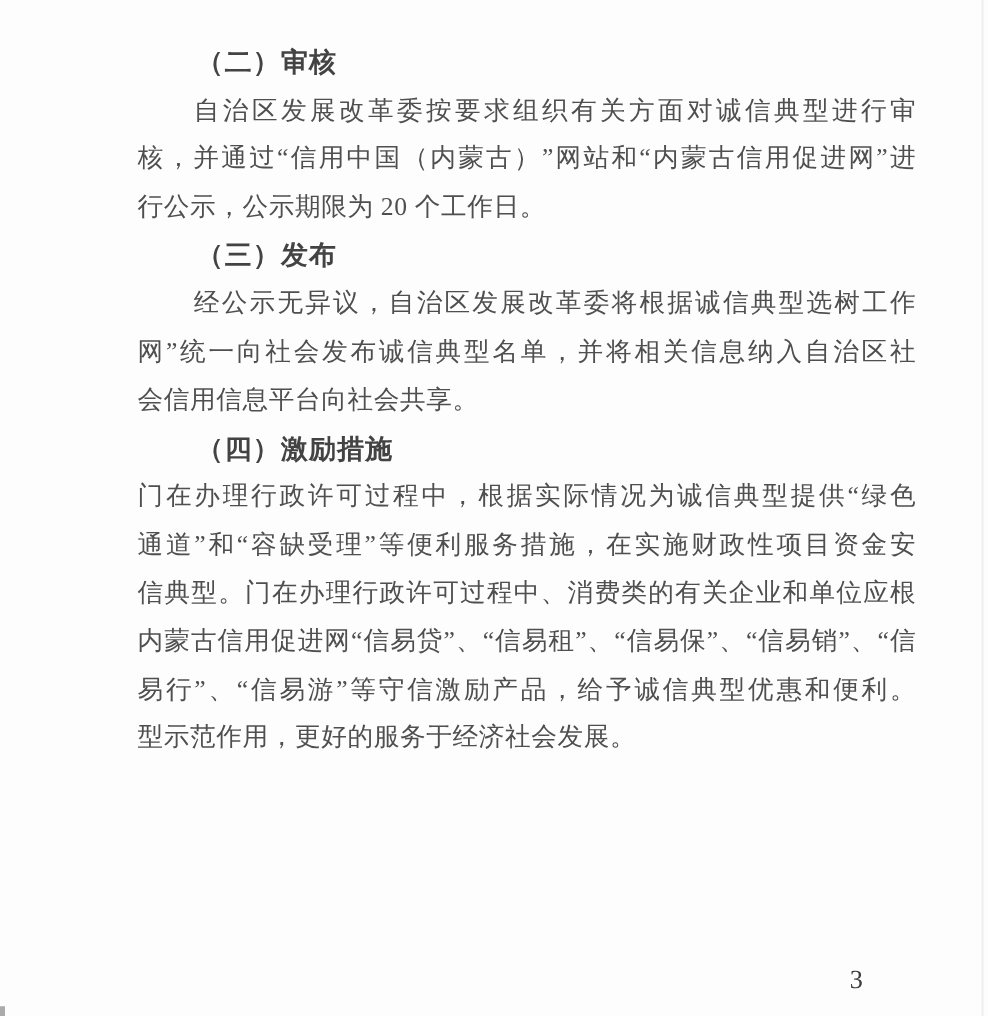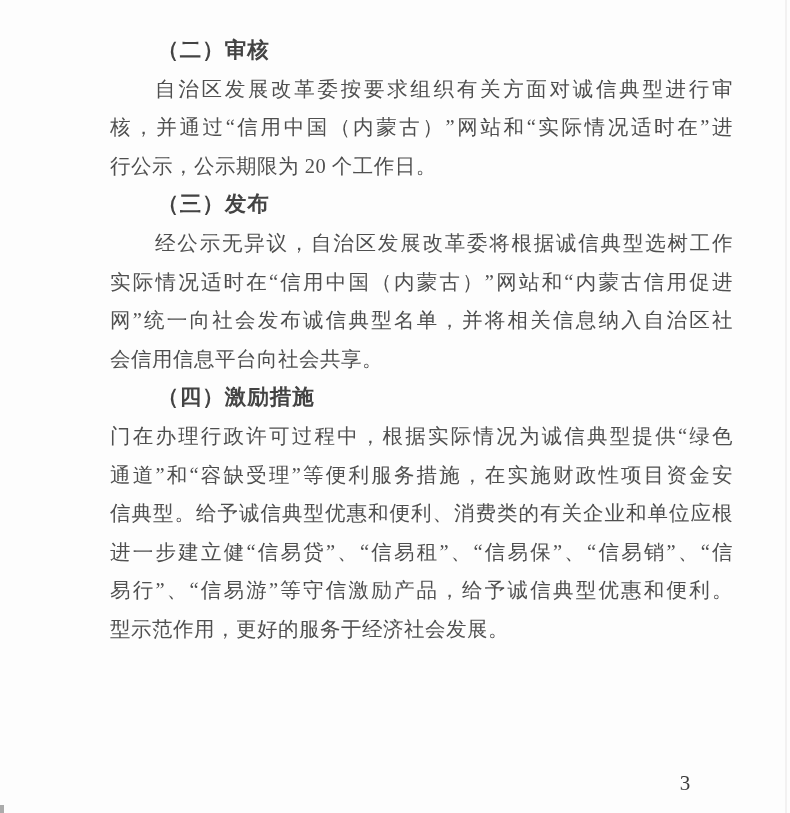--- a/index.html
+++ b/index.html
@@ -73,30 +73,29 @@
     background: var(--artifact);
   }
 </style>
 </head>
 <body>
 
 <div class="page">
   <div class="text-block" id="text-block">
       <div class="line heading indent">（二）审核</div>
       <div class="line body indent flush">自治区发展改革委按要求组织有关方面对诚信典型进行审</div>
-      <div class="line body flush">核，并通过“信用中国（内蒙古）”网站和“实际情况适时在”进</div>
+      <div class="line body flush">核，并通过“信用中国（内蒙古）”网站和“内蒙古信用促进网”进</div>
       <div class="line body">行公示，公示期限为 20 个工作日。</div>
       <div class="line heading indent">（三）发布</div>
       <div class="line body indent flush">经公示无异议，自治区发展改革委将根据诚信典型选树工作</div>
-      <div class="line body flush">实际情况适时在“信用中国（内蒙古）”网站和“内蒙古信用促进</div>
       <div class="line body flush">网”统一向社会发布诚信典型名单，并将相关信息纳入自治区社</div>
       <div class="line body">会信用信息平台向社会共享。</div>
       <div class="line heading indent">（四）激励措施</div>
       <div class="line body flush">门在办理行政许可过程中，根据实际情况为诚信典型提供“绿色</div>
       <div class="line body flush">通道”和“容缺受理”等便利服务措施，在实施财政性项目资金安</div>
-      <div class="line body flush">信典型。给予诚信典型优惠和便利、消费类的有关企业和单位应根</div>
-      <div class="line body flush">进一步建立健“信易贷”、“信易租”、“信易保”、“信易销”、“信</div>
+      <div class="line body flush">信典型。门在办理行政许可过程中、消费类的有关企业和单位应根</div>
+      <div class="line body flush">内蒙古信用促进网“信易贷”、“信易租”、“信易保”、“信易销”、“信</div>
       <div class="line body flush">易行”、“信易游”等守信激励产品，给予诚信典型优惠和便利。</div>
       <div class="line body">型示范作用，更好的服务于经济社会发展。</div>
     </div>
   <div class="page-number">3</div>
   <div class="corner-mark"></div>
 </div>
 
 </body></html>

